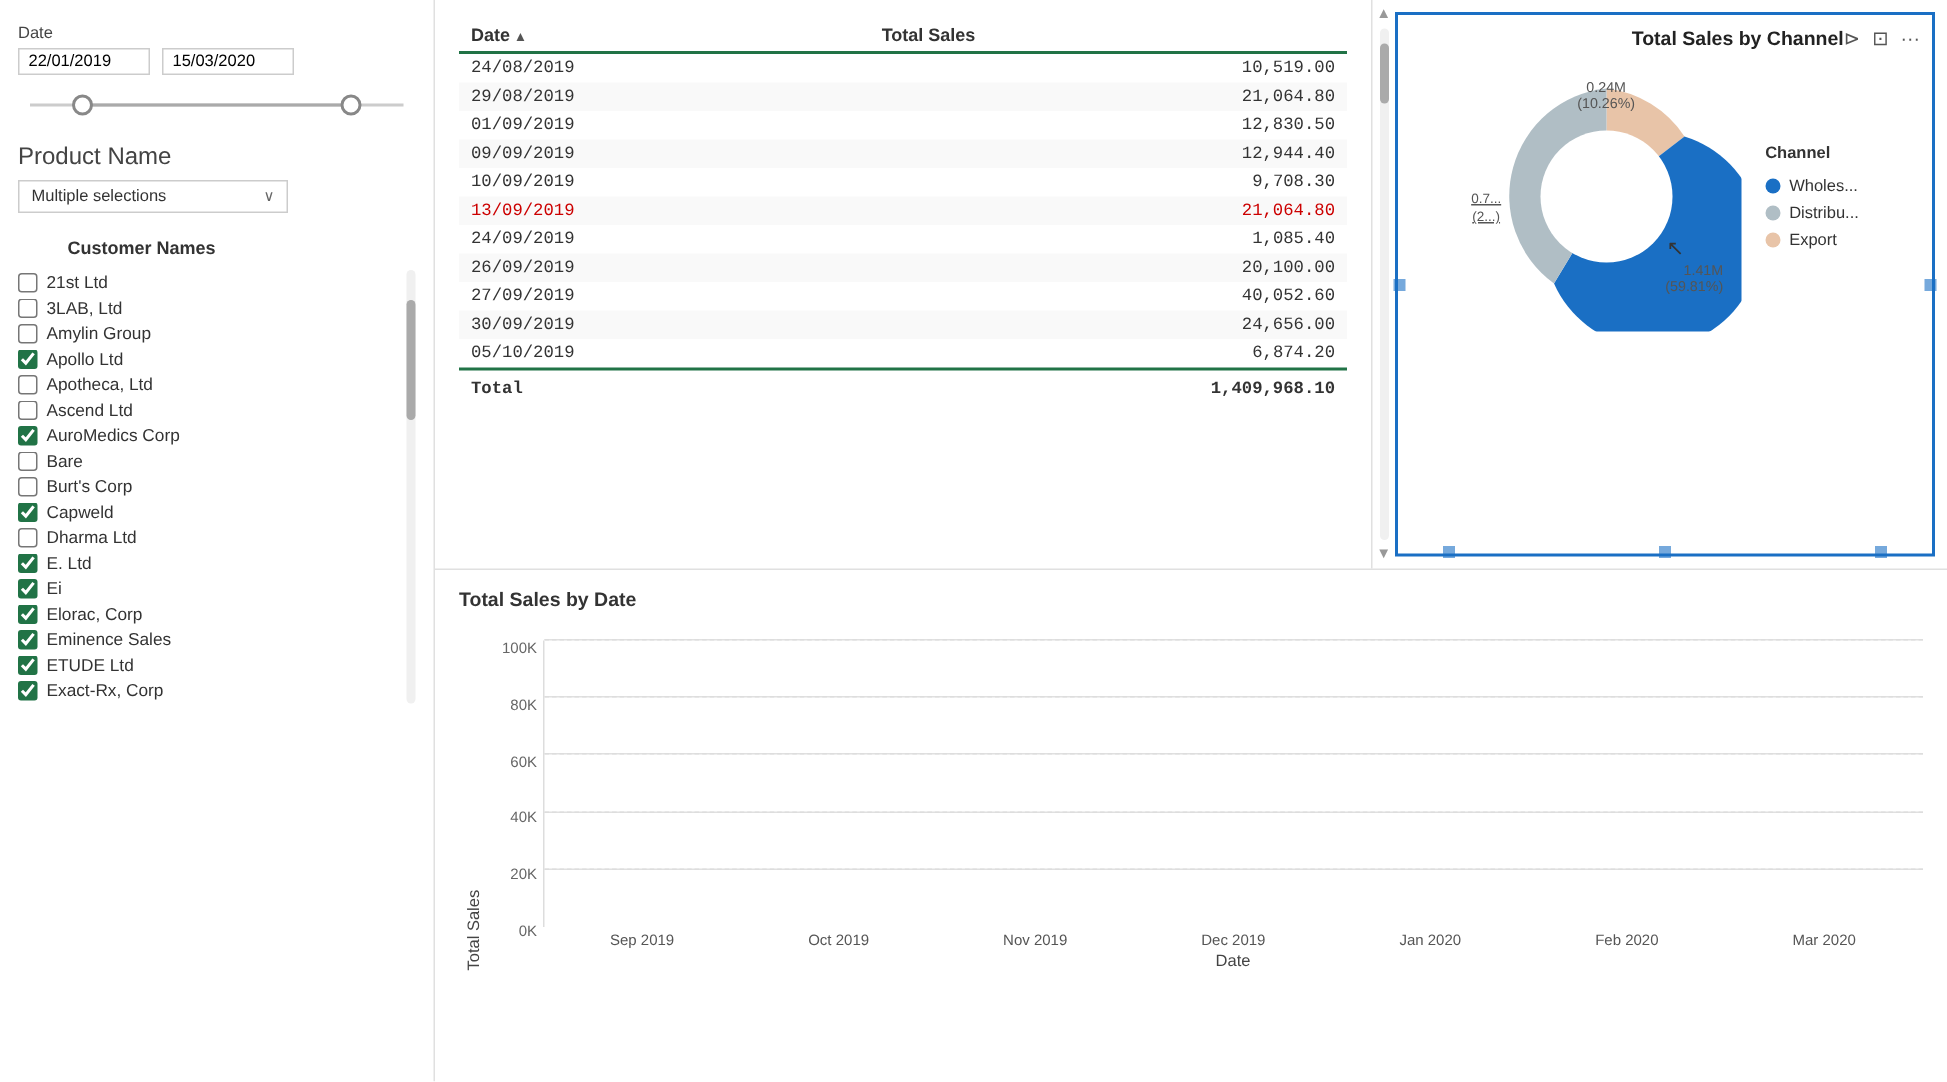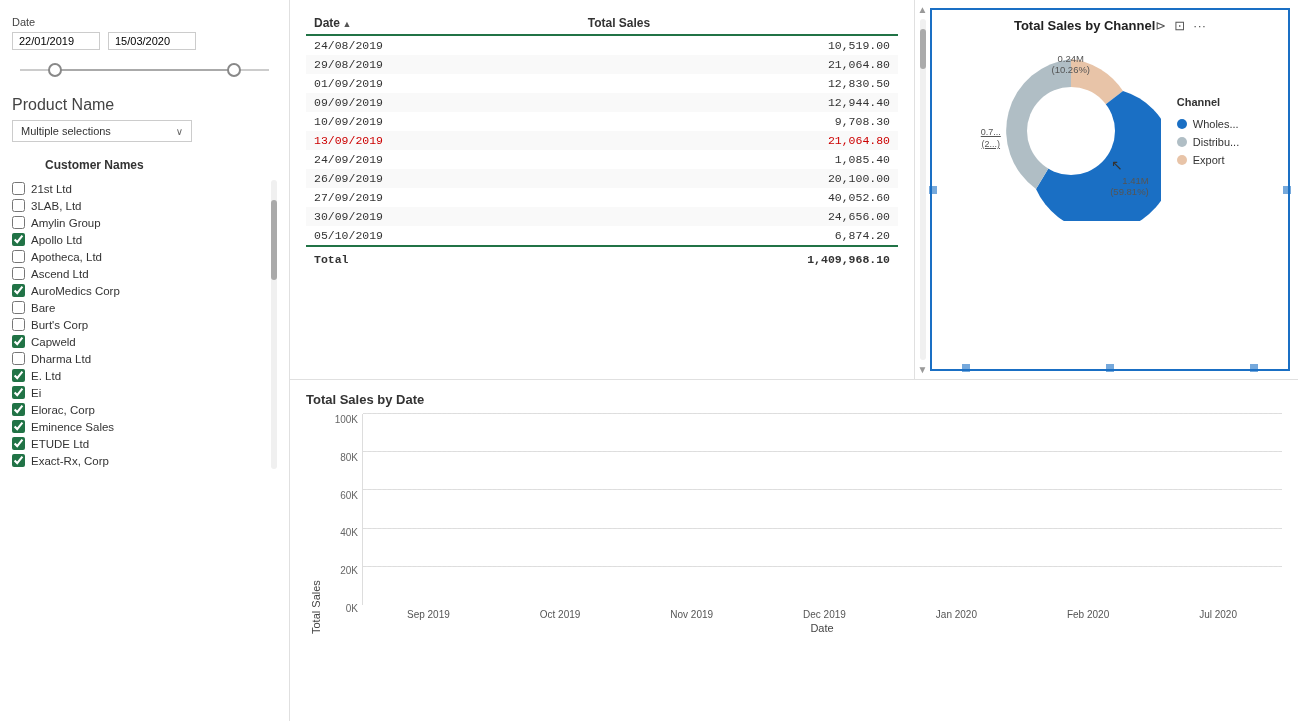--- a/index.html
+++ b/index.html
@@ -239,21 +239,21 @@
       width: 360px;
       min-width: 360px;
       border: 2.5px solid #1a6fc4;
       margin: 8px 8px 8px 0;
       padding: 8px;
       position: relative;
       background: #fff;
     }
     .chart-panel-header {
       display: flex;
-      justify-content: center;
+      justify-content: flex-end;
       align-items: center;
       margin-bottom: 8px;
     }
     .chart-title {
       font-size: 13px;
       font-weight: 600;
       color: #222;
     }
     .chart-icons {
       display: flex;
@@ -348,21 +348,21 @@
     .resize-handle.right-mid { right: -3px; top: 50%; transform: translateY(-50%); width: 8px; height: 8px; }
 
     
     .bar-chart-section {
       flex: 1;
       padding: 12px 16px 8px 16px;
     }
     .bar-chart-title {
       font-size: 13px;
       font-weight: 600;
-      margin-bottom: 7px;
+      margin-bottom: 20px;
     }
     .bar-chart-container {
       display: flex;
       width: 100%;
       height: 220px;
       gap: 0;
     }
     .y-axis {
       display: flex;
       flex-direction: column-reverse;
@@ -771,20 +771,20 @@
                 </div>
               </div>
           </div>
           <div class="x-axis" id="x-axis">
               <div class="x-label">Sep 2019</div>
               <div class="x-label">Oct 2019</div>
               <div class="x-label">Nov 2019</div>
               <div class="x-label">Dec 2019</div>
               <div class="x-label">Jan 2020</div>
               <div class="x-label">Feb 2020</div>
-              <div class="x-label">Jul 2020</div>
+              <div class="x-label">Mar 2020</div>
             </div>
           <div class="x-title">Date</div>
         </div>
       </div>
     </div>
   </div>
 </div>
 
 </body></html>

